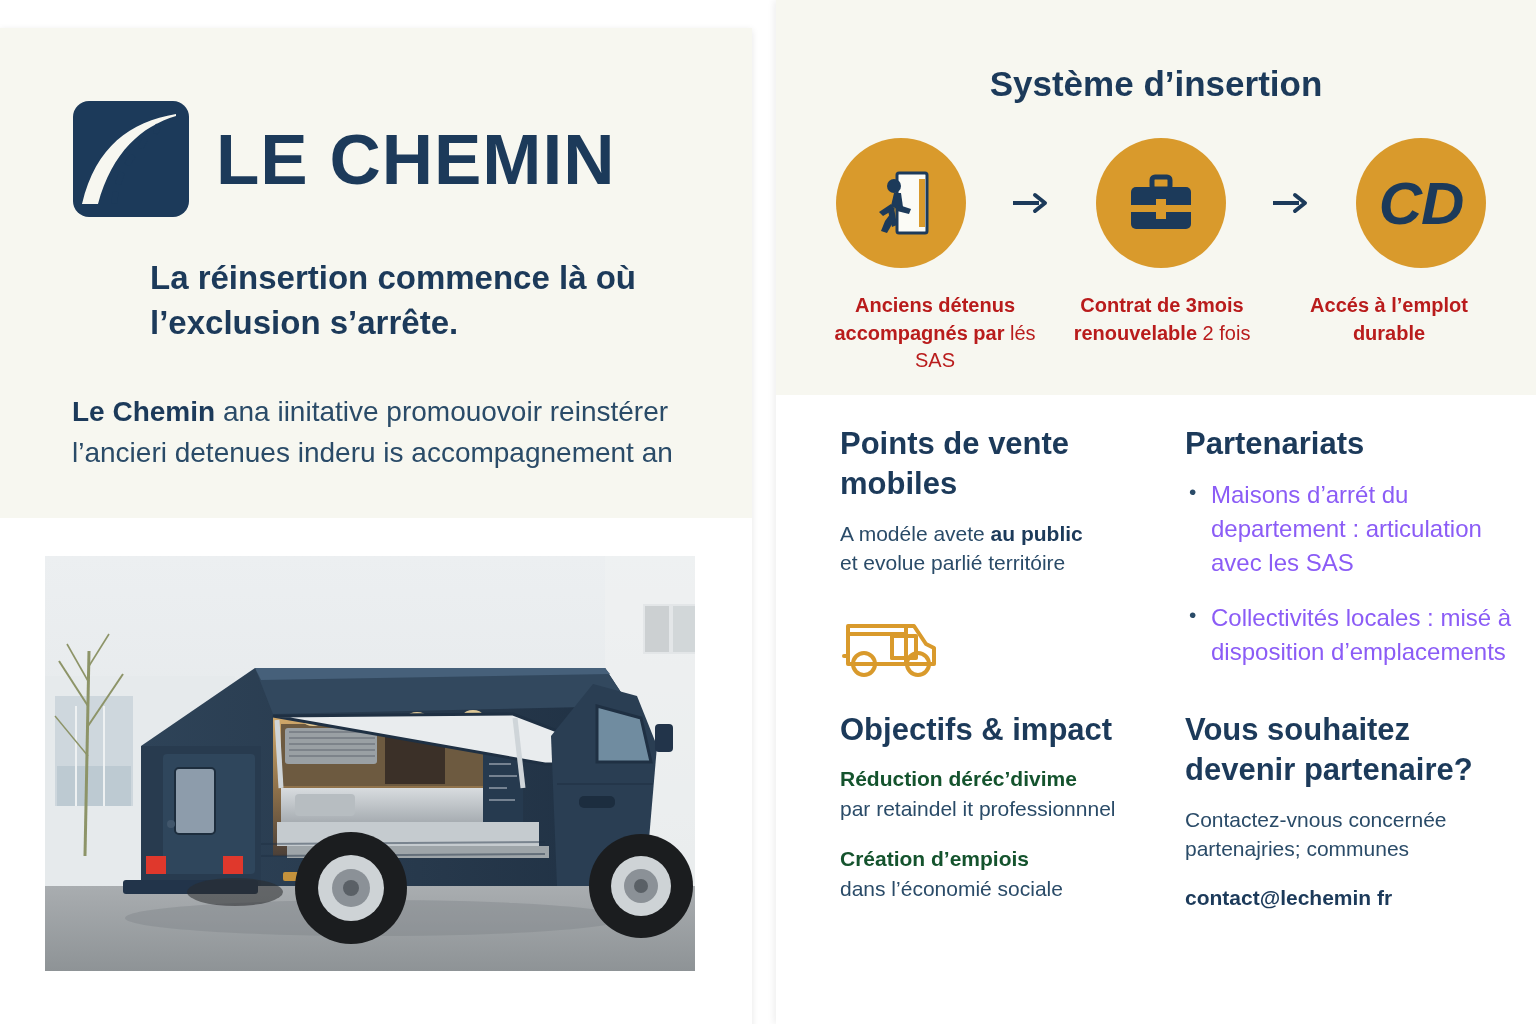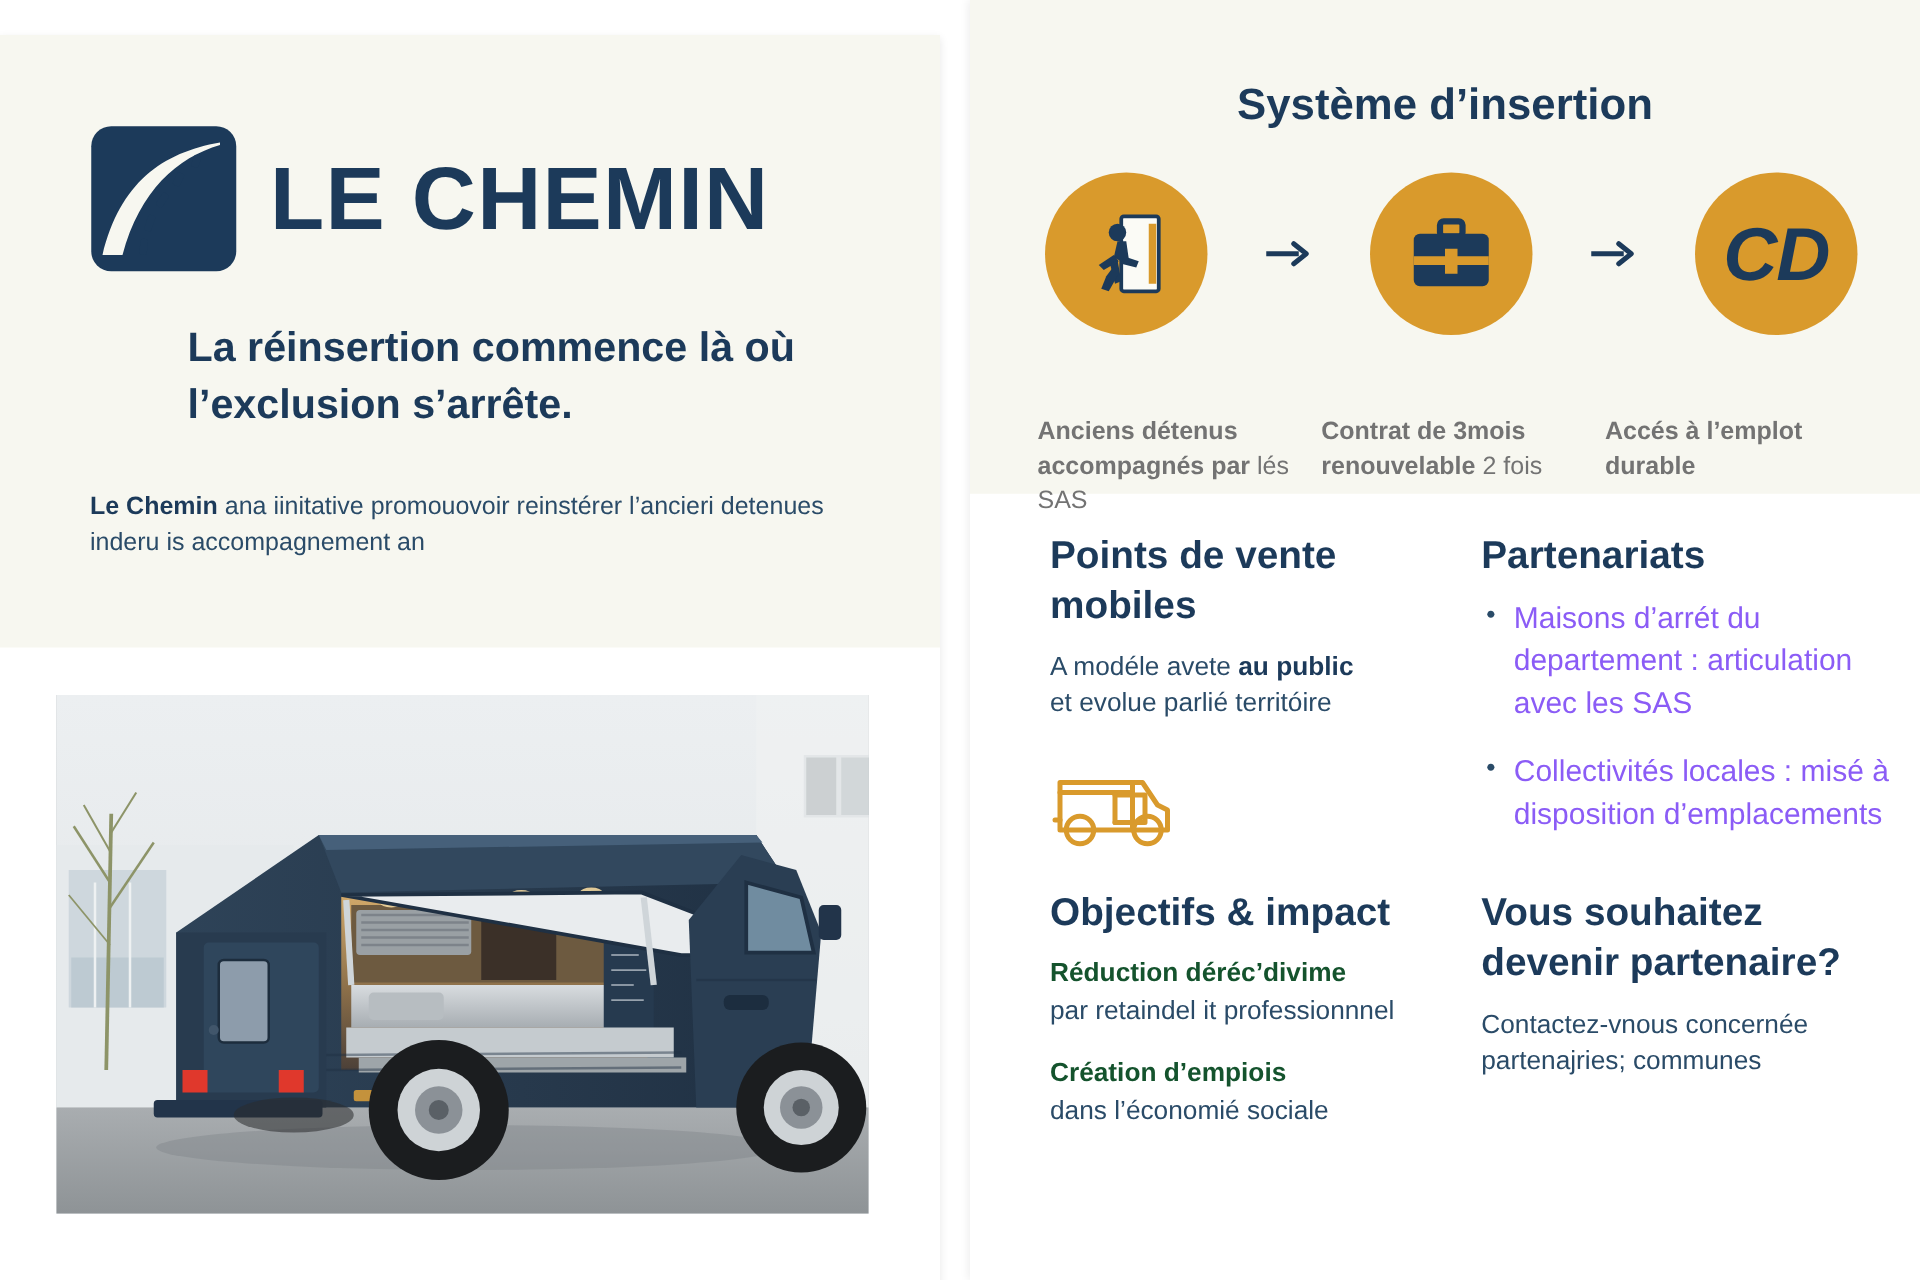--- a/index.html
+++ b/index.html
@@ -31,21 +31,21 @@
   .brand-name {
     font-size: 71px; font-weight: bold; color: #1c3a5a;
     letter-spacing: 1px; line-height: 1; white-space: nowrap;
   }
   .tagline {
     position: absolute; left: 150px; top: 228px; width: 580px;
     font-size: 33px; font-weight: bold; color: #1c3a5a; line-height: 1.35;
   }
   .lead-para {
     position: absolute; left: 72px; top: 363px; width: 640px;
-    font-size: 20px; color: #2a4b68; line-height: 1.47;
+    font-size: 28px; color: #2a4b68; line-height: 1.47;
   }
   .lead-para b { font-weight: bold; color: #1c3a5a; }
 
   
   .photo {
     position: absolute; left: 45px; top: 528px; width: 650px; height: 415px;
     overflow: hidden; background: #cfd3d6;
   }
   .photo svg { display: block; width: 650px; height: 415px; }
 
@@ -75,21 +75,21 @@
     font-style: italic;
   }
   .step-circle svg { display: block; }
   .cd-text { font-size: 60px; font-weight: bold; color: #1c3a5a; letter-spacing: -1px; }
   .arrow { flex: none; width: 58px; display: flex; justify-content: center; }
   .arrow svg { display: block; }
   .step-captions {
     position: absolute; left: 54px; top: 292px; width: 664px;
     display: flex; justify-content: space-between;
   }
-  .cap { width: 210px; text-align: left; font-size: 20px; color: #737373; line-height: 1.38; margin-top: 40px; }
+  .cap { width: 210px; text-align: center; font-size: 20px; color: #b91c1c; line-height: 1.38; }
   .cap b { font-weight: bold; }
   .cap span.reg { font-weight: normal; }
 
   
   .col-left { position: absolute; left: 64px; top: 424px; width: 316px; }
   .col-right { position: absolute; left: 409px; top: 424px; width: 330px; }
   .col-left-2 { position: absolute; left: 64px; top: 710px; width: 320px; }
   .col-right-2 { position: absolute; left: 409px; top: 710px; width: 330px; }
 
   .sec-head {
@@ -387,16 +387,17 @@
         <div class="para-block">
           <div class="ln-strong">Création d’empiois</div>
           <div>dans l’économié sociale</div>
         </div>
       </div>
     </div>
 
     <div class="col-right-2">
       <div class="sec-head">Vous souhaitez devenir partenaire?</div>
       <div class="sec-body">Contactez-vnous concernée partenajries; communes</div>
+      <div class="contact-mail">contact@lechemin fr</div>
     </div>
   </div>
 
 </div>
 
 </body></html>

